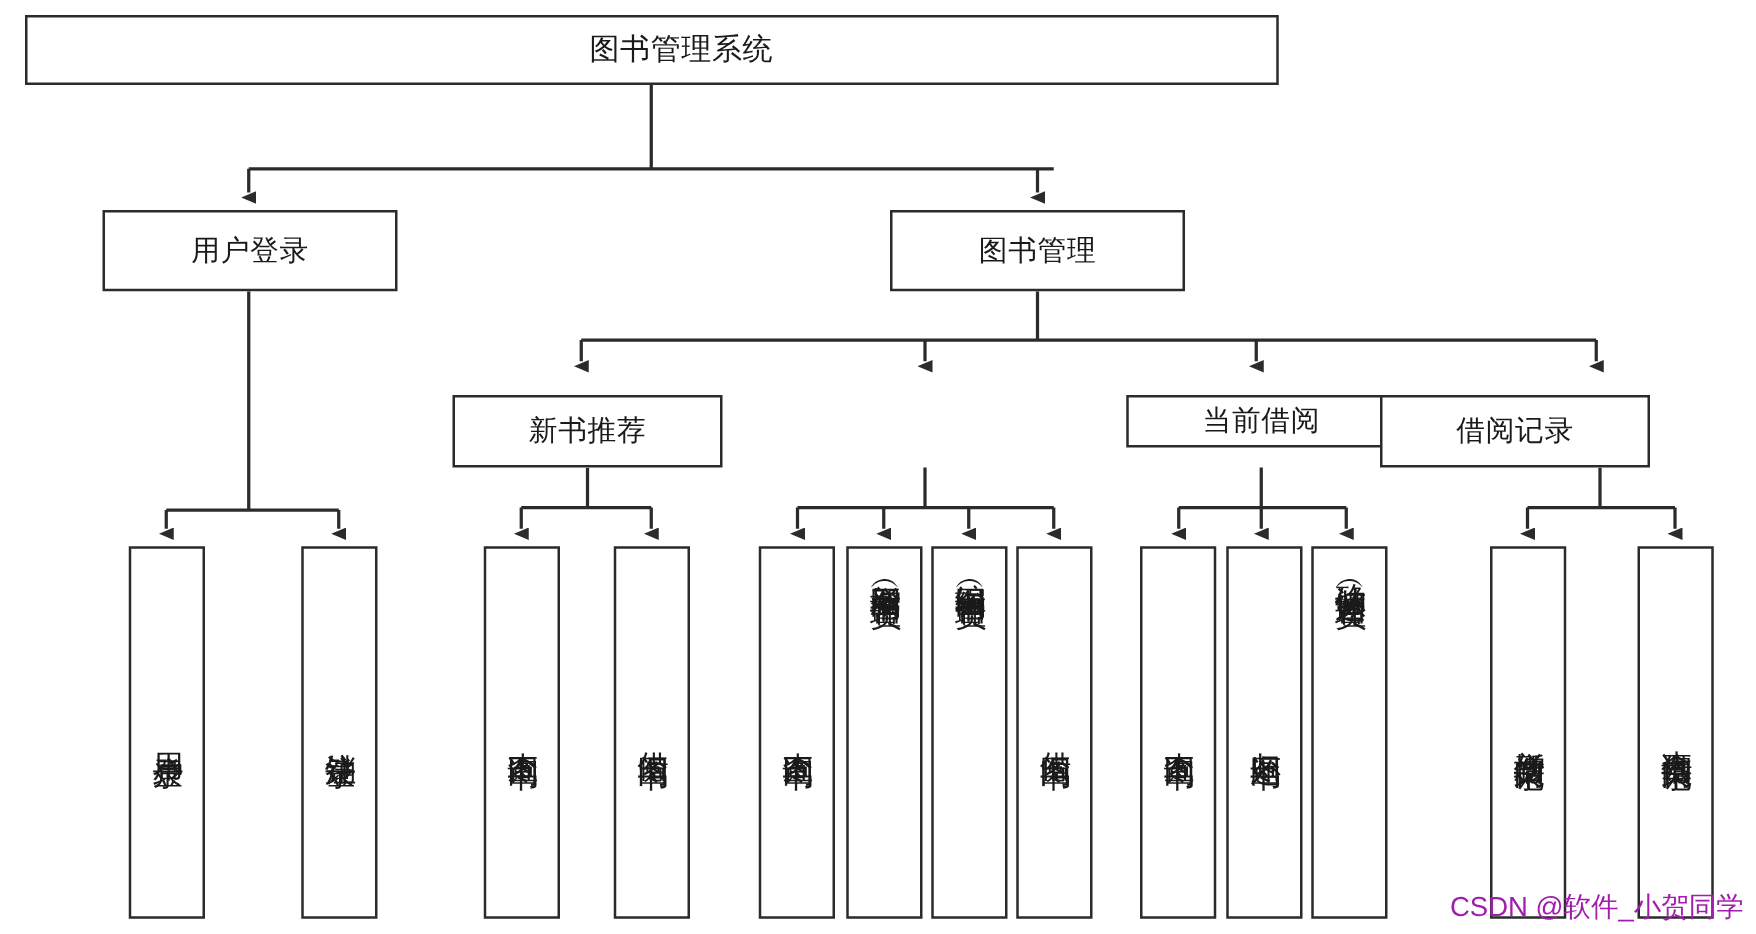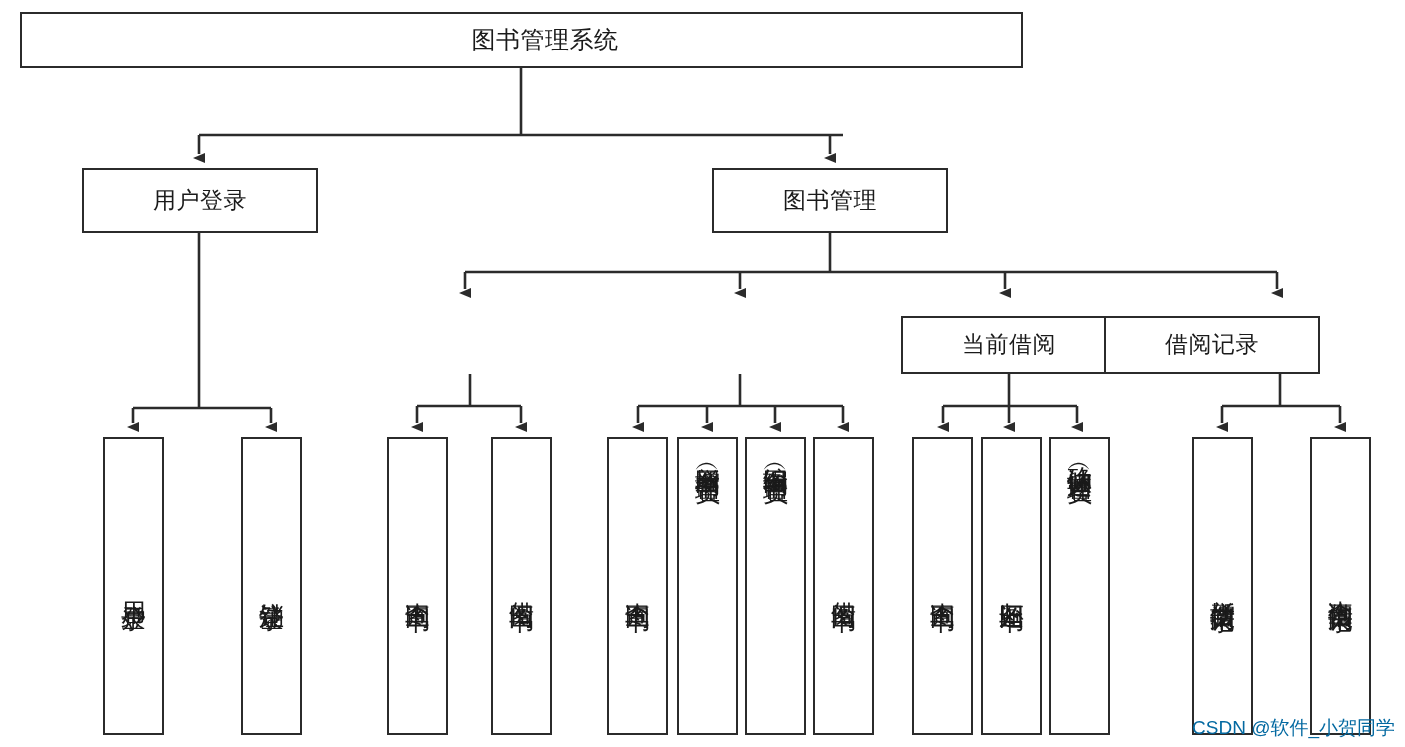--- a/index.html
+++ b/index.html
@@ -62,22 +62,22 @@
     white-space: nowrap;
   }
   .node.leaf.centered {
     align-items: center;
     padding-top: 0;
   }
   .watermark {
     position: absolute;
     right: 10px;
     bottom: 6px;
-    font-size: 19px;
-    color: #0369a1;
+    font-size: 22px;
+    color: #a21caf;
     z-index: 5;
     white-space: nowrap;
     font-family: "Liberation Sans", "DejaVu Sans", sans-serif;
   }
 </style>
 </head>
 <body>
 
 <div id="canvas">
 
@@ -135,21 +135,24 @@
     <span class="label">图书管理系统</span>
   </div>
 
   <div class="node horiz" style="left:82px; top:168px; width:236px; height:65px;">
     <span class="label">用户登录</span>
   </div>
   <div class="node horiz" style="left:712px; top:168px; width:236px; height:65px;text-align:center;">
     <span class="label">图书管理</span>
   </div>
 
-  <div class="node horiz" style="left:901px; top:316px; width:216px; height:58px;">
+  <div class="node horiz" style="left:362px; top:316px; width:216px; height:58px;">
+    <span class="label">新书推荐</span>
+  </div>
+  <div class="node horiz" style="left:901px; top:316px; width:216px; height:42px;">
     <span class="label">当前借阅</span>
   </div>
   <div class="node horiz" style="left:1104px; top:316px; width:216px; height:58px;">
     <span class="label">借阅记录</span>
   </div>
 
   <div class="node leaf centered" style="left:103px; top:437px; width:61px; height:298px;">
     <span class="label">用户登录</span>
   </div>
   <div class="node leaf centered" style="left:241px; top:437px; width:61px; height:298px;">

